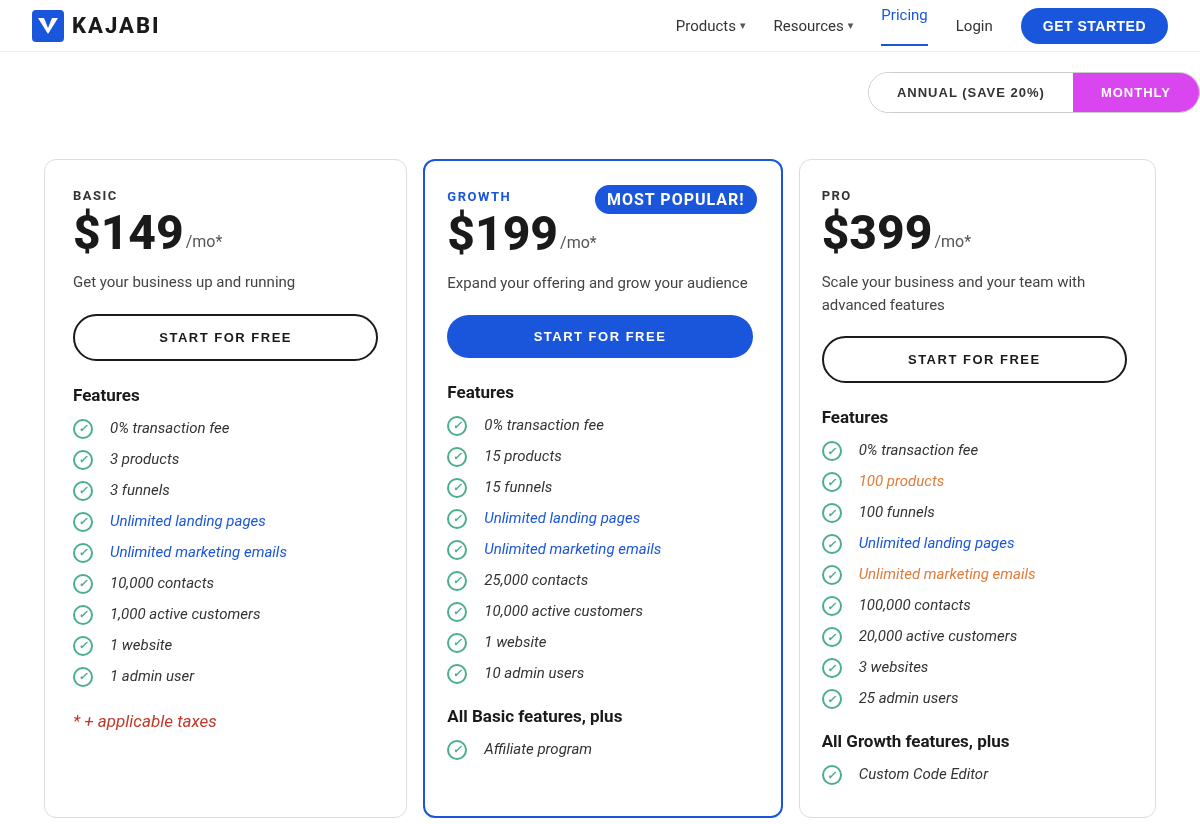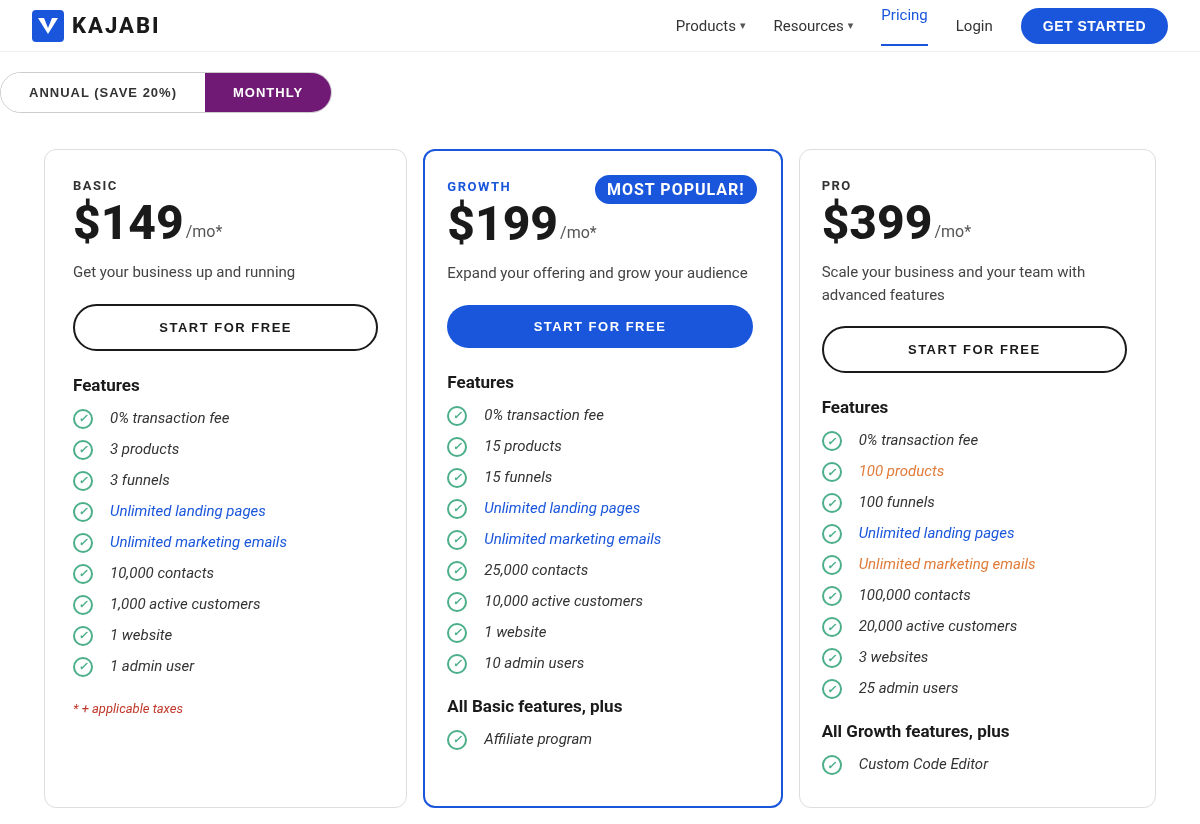--- a/index.html
+++ b/index.html
@@ -70,21 +70,21 @@
       text-transform: uppercase;
     }
     .chevron {
       font-size: 11px;
       color: #555;
     }
 
     
     .billing-toggle {
       display: flex;
-      justify-content: flex-start;
+      justify-content: flex-end;
       padding: 20px 0 30px;
     }
     .toggle-container {
       display: flex;
       border: 1px solid #ccc;
       border-radius: 30px;
       overflow: hidden;
     }
     .toggle-btn {
       padding: 12px 28px;
@@ -94,32 +94,32 @@
       text-transform: uppercase;
       cursor: pointer;
       border: none;
       background: transparent;
     }
     .toggle-btn.annual {
       background: #fff;
       color: #333;
     }
     .toggle-btn.monthly {
-      background: #701a75;
+      background: #d946ef;
       color: #fff;
     }
 
     
     .pricing-section {
       display: flex;
       justify-content: center;
       gap: 0;
       padding: 0 24px;
       max-width: 1160px;
-      margin: 6px auto;
+      margin: 16px auto;
     }
     .plan-card {
       flex: 1;
       border: 1px solid #ddd;
       border-radius: 12px;
       padding: 28px 28px 32px;
       background: #fff;
       position: relative;
       max-width: 380px;
     }
@@ -237,21 +237,21 @@
       font-weight: 700;
     }
     .feature-text-blue {
       color: #1a56db;
     }
     .feature-text-orange {
       color: #e07b3a;
     }
     .taxes-note {
       margin-top: 24px;
-      font-size: 13px;
+      font-size: 17px;
       color: #c0392b;
       font-style: italic;
     }
     .all-basic-label {
       font-size: 17px;
       font-weight: 700;
       color: #1a1a1a;
       margin-top: 22px;
       margin-bottom: 14px;
     }

